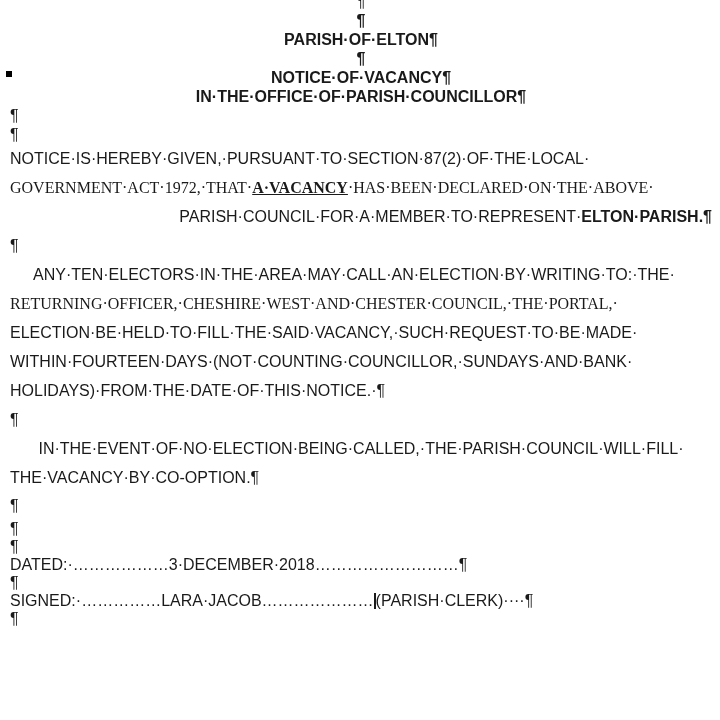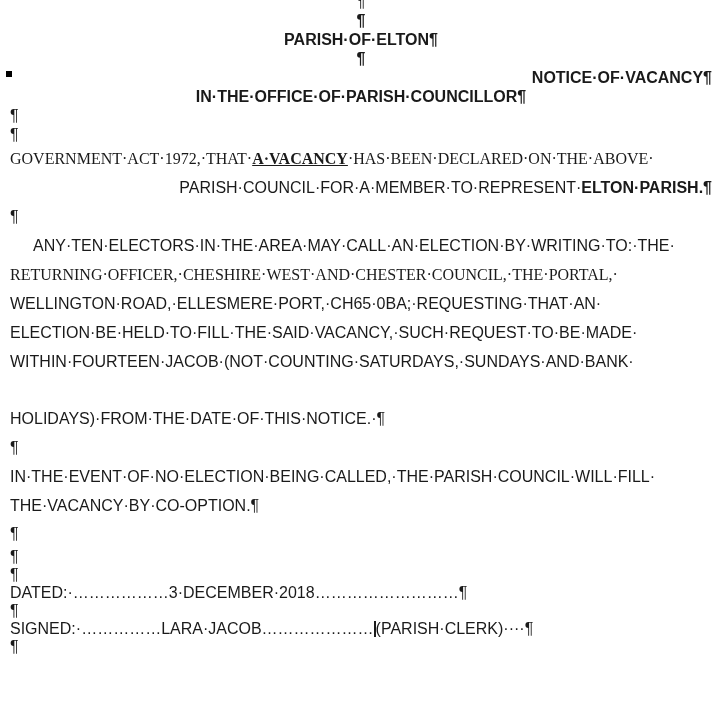--- a/index.html
+++ b/index.html
@@ -46,35 +46,35 @@
 </head>
 <body>
 
 <div id="page">
   <div id="para-marker"></div>
   <div id="doc">
       <div class="line center" style="height: 19px; line-height: 19px;"><span class="seg pilcrow">¶</span></div>
       <div class="line center" style="height: 19px; line-height: 19px;"><span class="seg b pilcrow">¶</span></div>
       <div class="line center" style="height: 19px; line-height: 19px;"><span class="seg b">PARISH·OF·ELTON</span><span class="seg b pilcrow">¶</span></div>
       <div class="line center" style="height: 19px; line-height: 19px;"><span class="seg b pilcrow">¶</span></div>
-      <div class="line center" style="height: 19px; line-height: 19px; text-align: right;"><span class="seg b">NOTICE·OF·VACANCY</span><span class="seg b pilcrow">¶</span></div>
+      <div class="line center" style="height: 19px; line-height: 19px;"><span class="seg b">NOTICE·OF·VACANCY</span><span class="seg b pilcrow">¶</span></div>
       <div class="line center" style="height: 19px; line-height: 19px;"><span class="seg b">IN·THE·OFFICE·OF·PARISH·COUNCILLOR</span><span class="seg b pilcrow">¶</span></div>
       <div class="line" style="height: 19px; line-height: 19px;"><span class="seg pilcrow">¶</span></div>
       <div class="line" style="height: 19px; line-height: 19px;"><span class="seg pilcrow">¶</span></div>
+      <div class="line" style="height: 29px; line-height: 29px;"><span class="seg">NOTICE·IS·HEREBY·GIVEN,·PURSUANT·TO·SECTION·87(2)·OF·THE·LOCAL·</span></div>
       <div class="line" style="height: 29px; line-height: 29px; font-family: Liberation Serif, serif;"><span class="seg">GOVERNMENT·ACT·1972,·THAT·</span><span class="seg b u">A·VACANCY</span><span class="seg">·HAS·BEEN·DECLARED·ON·THE·ABOVE·</span></div>
       <div class="line" style="height: 29px; line-height: 29px; text-align: right;"><span class="seg">PARISH·COUNCIL·FOR·A·MEMBER·TO·REPRESENT·</span><span class="seg b">ELTON·PARISH.</span><span class="seg b pilcrow">¶</span></div>
       <div class="line" style="height: 29px; line-height: 29px;"><span class="seg pilcrow">¶</span></div>
       <div class="line" style="height: 29px; line-height: 29px; margin-left: 23px;"><span class="seg">ANY·TEN·ELECTORS·IN·THE·AREA·MAY·CALL·AN·ELECTION·BY·WRITING·TO:·THE·</span></div>
       <div class="line" style="height: 29px; line-height: 29px; font-family: Liberation Serif, serif;"><span class="seg">RETURNING·OFFICER,·CHESHIRE·WEST·AND·CHESTER·COUNCIL,·THE·PORTAL,·</span></div>
-      <div class="line" style="height: 29px; line-height: 29px;"><span class="seg">WELLINGTON·ROAD,·ELLESMERE·PORT,·CH65·0BA;·REQUESTING·THAT·AN·</span></div>
       <div class="line" style="height: 29px; line-height: 29px;"><span class="seg">ELECTION·BE·HELD·TO·FILL·THE·SAID·VACANCY,·SUCH·REQUEST·TO·BE·MADE·</span></div>
-      <div class="line" style="height: 29px; line-height: 29px;"><span class="seg">WITHIN·FOURTEEN·JACOB·(NOT·COUNTING·SATURDAYS,·SUNDAYS·AND·BANK·</span></div>
-      <div class="line" style="height: 29px; line-height: 29px; margin-top: 28px;"><span class="seg">HOLIDAYS)·FROM·THE·DATE·OF·THIS·NOTICE.·</span><span class="seg pilcrow">¶</span></div>
+      <div class="line" style="height: 29px; line-height: 29px;"><span class="seg">WITHIN·FOURTEEN·DAYS·(NOT·COUNTING·COUNCILLOR,·SUNDAYS·AND·BANK·</span></div>
+      <div class="line" style="height: 29px; line-height: 29px;"><span class="seg">HOLIDAYS)·FROM·THE·DATE·OF·THIS·NOTICE.·</span><span class="seg pilcrow">¶</span></div>
       <div class="line" style="height: 29px; line-height: 29px;"><span class="seg pilcrow">¶</span></div>
-      <div class="line" style="height: 29px; line-height: 29px;"><span class="seg">IN·THE·EVENT·OF·NO·ELECTION·BEING·CALLED,·THE·PARISH·COUNCIL·WILL·FILL·</span></div>
+      <div class="line" style="height: 29px; line-height: 29px; text-align: center;"><span class="seg">IN·THE·EVENT·OF·NO·ELECTION·BEING·CALLED,·THE·PARISH·COUNCIL·WILL·FILL·</span></div>
       <div class="line" style="height: 29px; line-height: 29px;"><span class="seg">THE·VACANCY·BY·CO-OPTION.</span><span class="seg pilcrow">¶</span></div>
       <div class="line" style="height: 28px; line-height: 28px;"><span class="seg pilcrow">¶</span></div>
       <div class="line" style="height: 18px; line-height: 18px;"><span class="seg pilcrow">¶</span></div>
       <div class="line" style="height: 18px; line-height: 18px;"><span class="seg pilcrow">¶</span></div>
       <div class="line" style="height: 18px; line-height: 18px;"><span class="seg">DATED:·</span><span class="seg">………………</span><span class="seg">3·DECEMBER·2018</span><span class="seg">………………………</span><span class="seg pilcrow">¶</span></div>
       <div class="line" style="height: 18px; line-height: 18px;"><span class="seg pilcrow">¶</span></div>
       <div class="line" style="height: 18px; line-height: 18px;"><span class="seg">SIGNED:·</span><span class="seg">……………</span><span class="seg">LARA·JACOB</span><span class="seg">…………………</span><span class="caret"></span><span class="seg">(PARISH·CLERK)</span><span class="seg">····</span><span class="seg pilcrow">¶</span></div>
       <div class="line" style="height: 18px; line-height: 18px;"><span class="seg pilcrow">¶</span></div>
     </div>
 </div>

